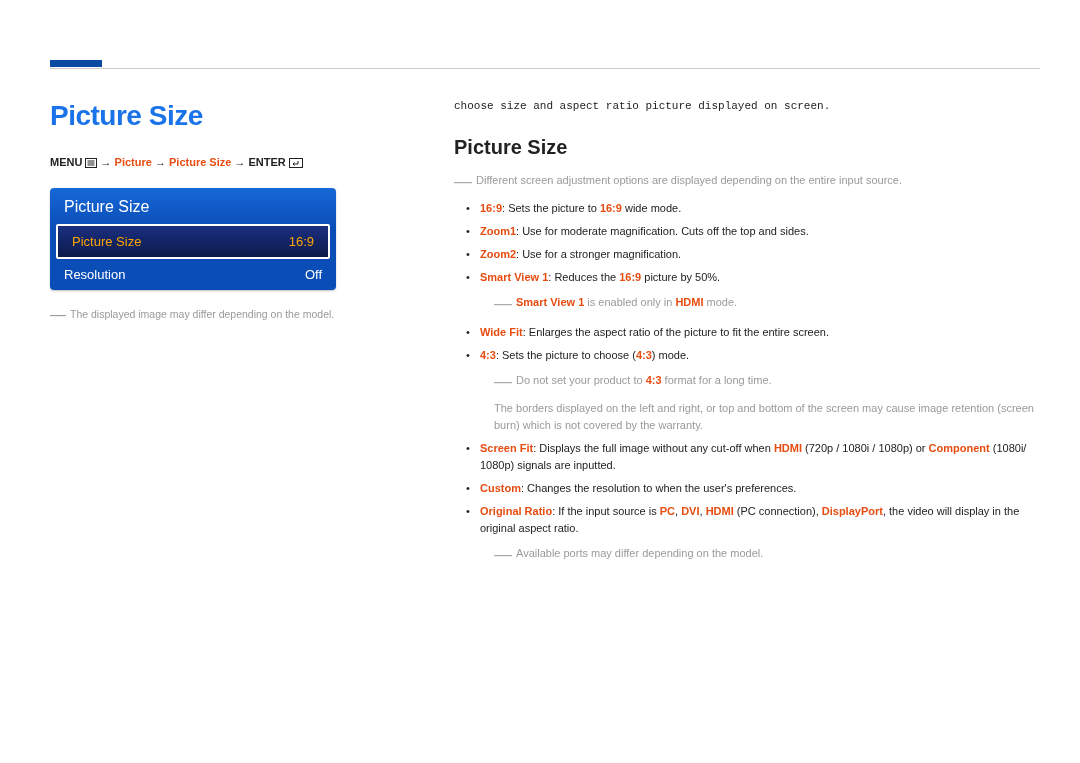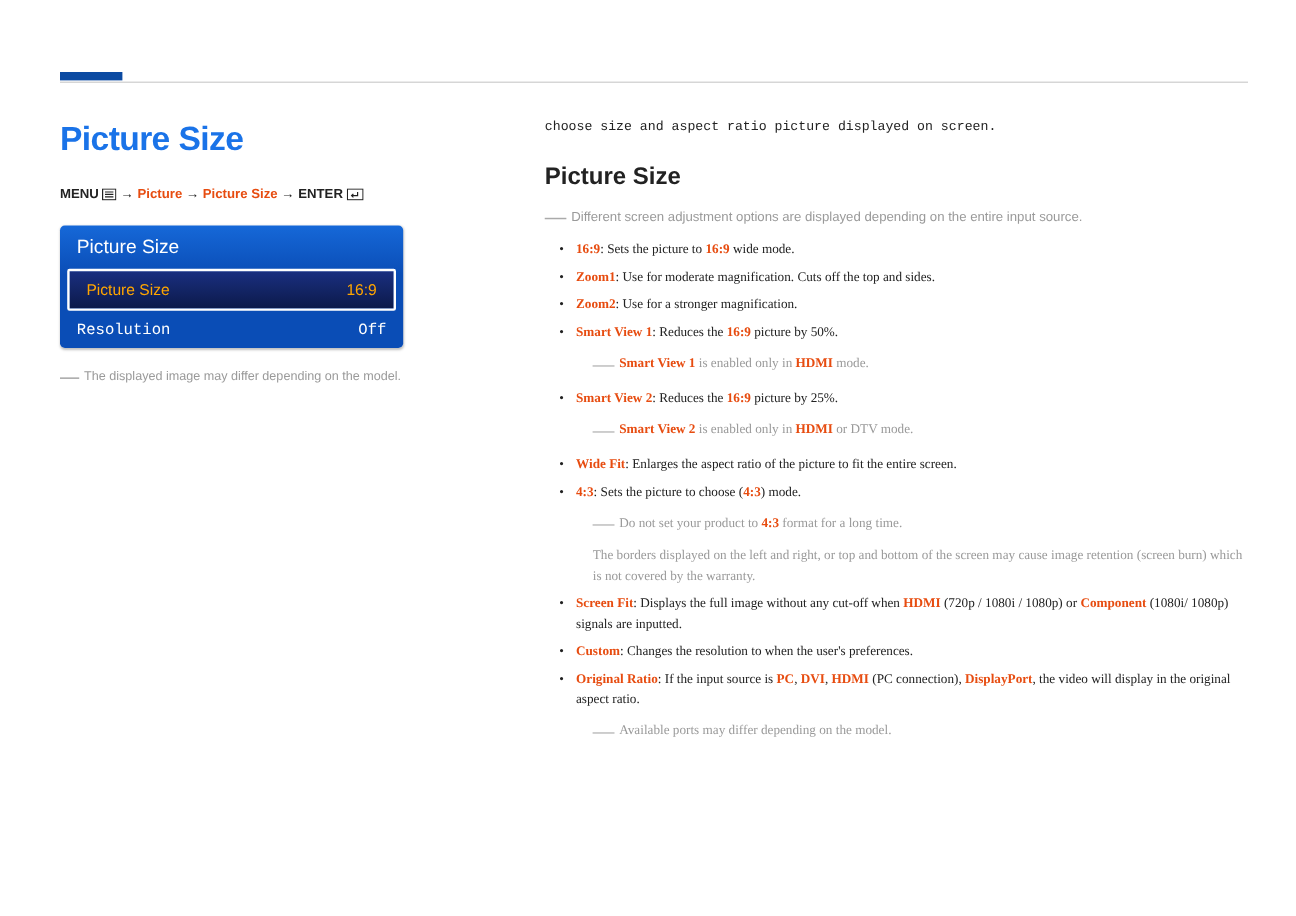--- a/index.html
+++ b/index.html
@@ -31,30 +31,30 @@
   .osd-panel .row .label { }
   .osd-panel .row .value { }
   .osd-panel .selected {
     margin:0 6px; border:2px solid #fff; border-radius:2px;
     background:linear-gradient(180deg,#1a2f80 0%,#0c1a4a 100%);
     color:#ffa500; font-weight:500;
   }
   .osd-panel .selected .value { color:#ffa500; }
   .osd-panel .muted .label { color:#cfe0ff; position:relative; padding-left:10px; }
   .osd-panel .muted .label::before { content:"·"; position:absolute; left:0; top:0; color:#cfe0ff; font-size:18px; line-height:13px; }
-  .osd-panel .normal { color:#fff;font-family:Liberation Mono, monospace; }
+  .osd-panel .normal { color:#fff; }
   .osd-panel .normal .value { color:#fff; }
   .footnote { color:#9a9a9a; font-size:10.5px; margin-top:16px; }
   .footnote .dash { margin-right:4px; font-size:16px; vertical-align:-2px; }
   .right-col .intro { font-size:11px; margin-bottom:24px;font-family:Liberation Mono, monospace; }
   .right-col h2.subhead { font-size:20px; font-weight:600; color:#222; margin-bottom:12px; }
   .note-line { color:#9a9a9a; font-size:11px; margin-bottom:8px; }
   .note-line .dash { font-size:18px; vertical-align:-3px; margin-right:4px; color:#aaa; }
   ul.bullets { list-style:none; padding-left:26px; }
-  ul.bullets > li { position:relative; font-size:11px; line-height:1.55; margin-bottom:6px;font-family:Liberation Serif, serif; }
+  ul.bullets > li { position:relative; font-size:11px; line-height:1.55; margin-bottom:6px; }
   ul.bullets > li::before { content:"•"; position:absolute; left:-14px; top:0; color:#222; font-size:11px; }
   .kw { color:#e74c10; font-weight:600; }
   .sub { margin-top:4px; padding-left:14px; }
   .subc { color:#9a9a9a; }
   .sub .dash { font-size:18px; vertical-align:-3px; margin-right:4px; color:#aaa; }
   .icon-box { display:inline-block; vertical-align:-2px; }
 </style>
 </head>
 <body>
 
@@ -119,24 +119,20 @@
       <span class="kw">Zoom1</span><span>: Use for moderate magnification. Cuts off the top and sides.</span>
     </li>
     <li>
       <span class="kw">Zoom2</span><span>: Use for a stronger magnification.</span>
     </li>
     <li>
       <span class="kw">Smart View 1</span><span>: Reduces the </span><span class="kw">16:9</span><span> picture by 50%.</span>
       <div class="sub subc"><span class="dash">―</span><span class="kw">Smart View 1</span><span> is enabled only in </span><span class="kw">HDMI</span><span> mode.</span></div>
     </li>
     <li>
-      <span class="kw">Smart View 2</span><span>: Reduces the </span><span class="kw">16:9</span><span> picture by 25%.</span>
-      <div class="sub subc"><span class="dash">―</span><span class="kw">Smart View 2</span><span> is enabled only in </span><span class="kw">HDMI</span><span> or DTV mode.</span></div>
-    </li>
-    <li>
       <span class="kw">Wide Fit</span><span>: Enlarges the aspect ratio of the picture to fit the entire screen.</span>
     </li>
     <li>
       <span class="kw">4:3</span><span>: Sets the picture to choose (</span><span class="kw">4:3</span><span>) mode.</span>
       <div class="sub subc"><span class="dash">―</span><span>Do not set your product to </span><span class="kw">4:3</span><span> format for a long time.</span></div>
       <div class="sub subc">The borders displayed on the left and right, or top and bottom of the screen may cause image retention (screen burn) which is not covered by the warranty.</div>
     </li>
     <li>
       <span class="kw">Screen Fit</span><span>: Displays the full image without any cut-off when </span><span class="kw">HDMI</span><span> (720p / 1080i / 1080p) or </span><span class="kw">Component</span><span> (1080i/ 1080p) signals are inputted.</span>
     </li>

